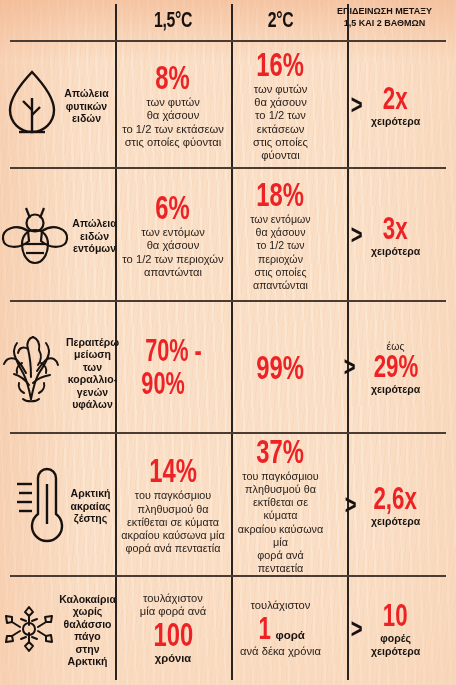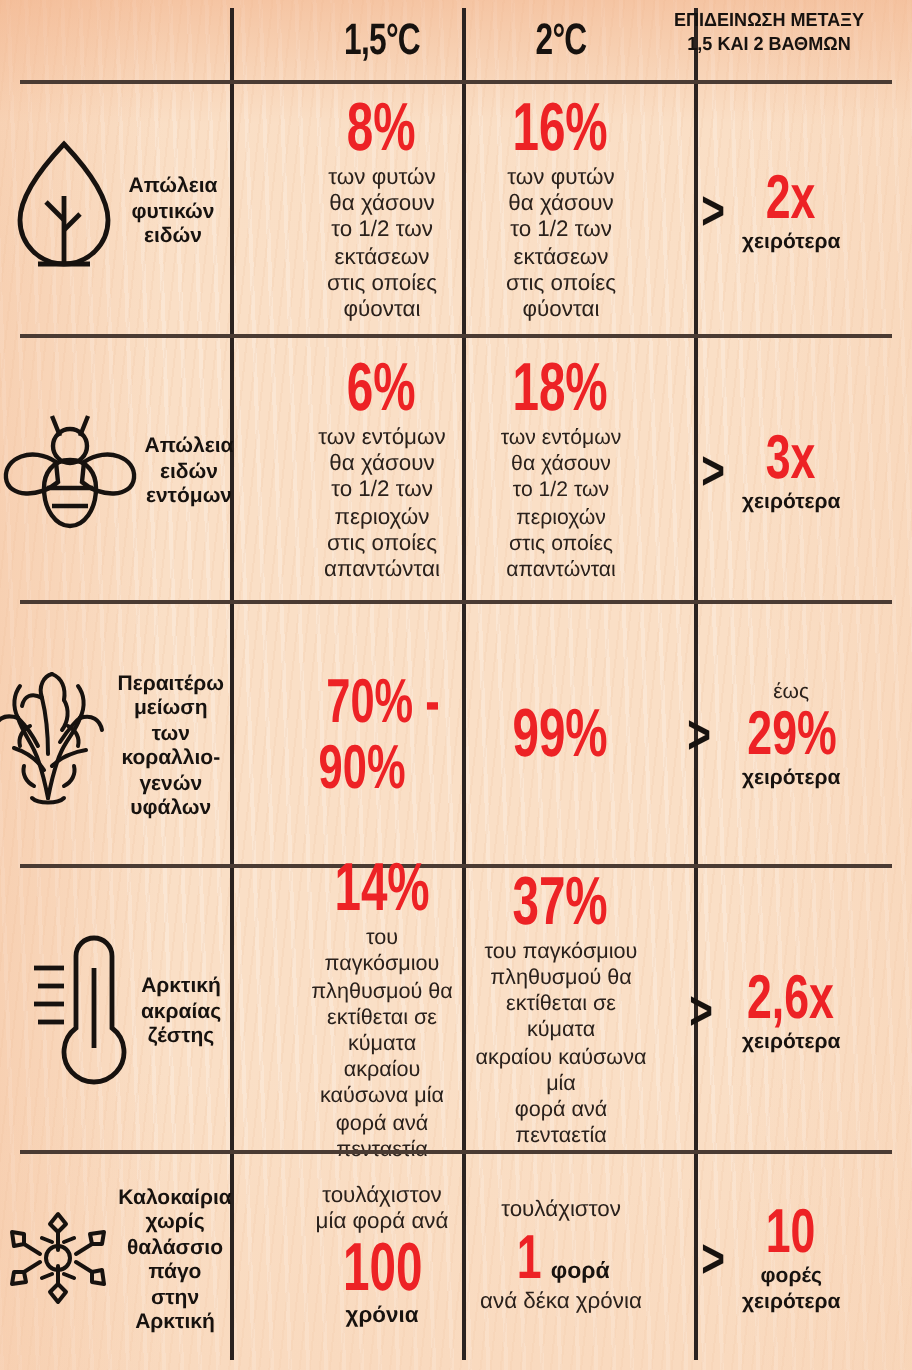--- a/index.html
+++ b/index.html
@@ -27,21 +27,21 @@
   .vr2{left:231px;}
   .vr3{left:347px;}
 
   
   .hrule{position:absolute;left:10px;right:10px;height:2px;background:#4a3b33;}
 
   
   .row{position:absolute;left:0;right:0;display:flex;}
   .cell{position:relative;box-sizing:border-box;}
   .c-label{width:115px;}
-  .c-a{width:116px;padding-left:36px;}
+  .c-a{width:116px;}
   .c-b{width:99px;}
   .c-c{width:109px;}
 
   
   #header{top:0;height:40px;}
   .hdr-deg{
     width:100%;text-align:center;
     font-weight:bold;color:#17120f;
     font-size:22px;letter-spacing:-0.5px;
     transform:scaleX(.72);
@@ -209,21 +209,20 @@
         </div>
       </div>
     </div>
     <div class="cell c-a">
       <div class="valcell">
         <div class="bignum">6%</div>
         <div class="desc">
           <div>των εντόμων</div>
           <div>θα χάσουν</div>
           <div>το 1/2 των περιοχών</div>
-          <div>στις οποίες</div>
           <div>απαντώνται</div>
         </div>
       </div>
     </div>
     <div class="cell c-b">
       <div class="valcell">
         <div class="bignum">18%</div>
         <div class="desc" style="font-size:10.6px;">
           <div>των εντόμων</div>
           <div>θα χάσουν</div>
@@ -239,21 +238,21 @@
           <span class="ratio-num">3x</span>
           <span class="ratio-post">χειρότερα</span>
         </span>
       </div>
     </div>
   </div>
   <div class="hrule" style="top:300px;"></div>
 
   <div class="row" style="top:302px;height:130px;">
     <div class="cell c-label">
-      <div class="lblcell" style="justify-content:flex-end;padding-top:10px;">
+      <div class="lblcell" style="justify-content:center;padding-top:10px;">
         <span class="icon-wrap">
           <svg width="70" height="72" viewBox="0 0 70 72">
             <g fill="none" stroke="#17120f" stroke-width="2" stroke-linecap="round">
               <path d="M35 66 C33 56 31 48 28 42 C25 36 22 32 20 26"></path>
               <path d="M35 66 C37 56 39 48 42 42 C45 36 49 32 51 26"></path>
               <path d="M33 52 C29 46 24 43 18 41"></path>
               <path d="M37 50 C42 45 48 43 54 42"></path>
               <path d="M30 40 C27 34 24 30 20 26"></path>
               <path d="M41 38 C45 32 48 28 52 25"></path>
               <path d="M20 26 C17 20 18 14 21 10"></path>

